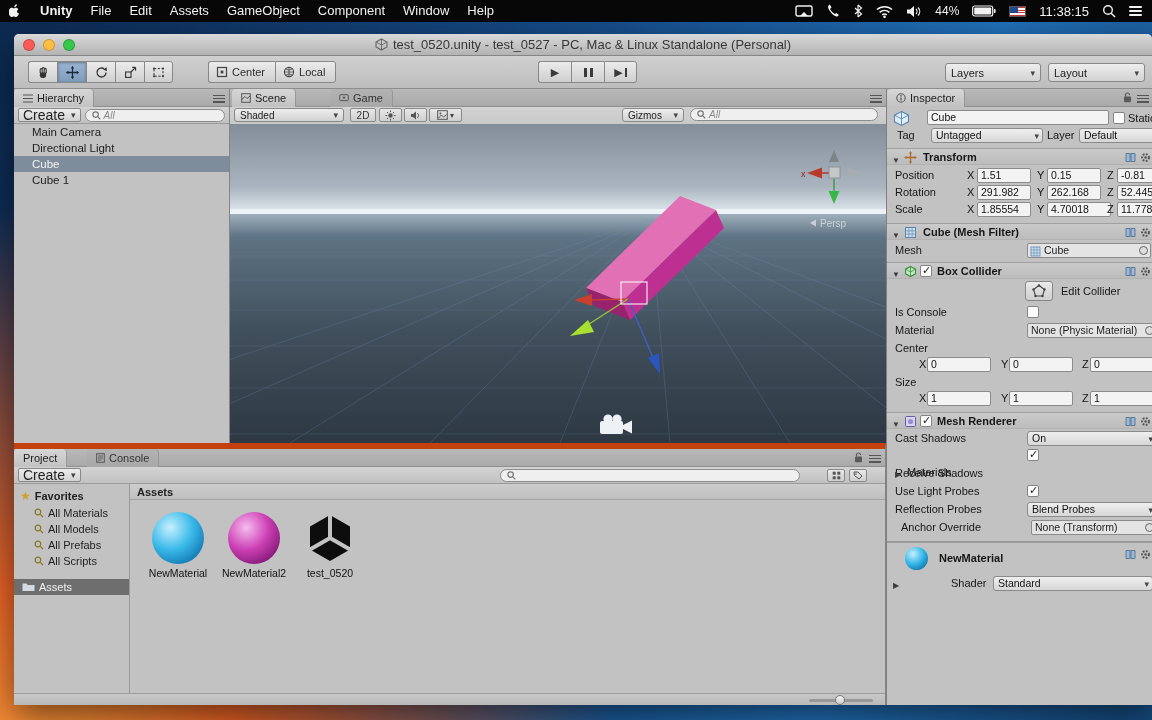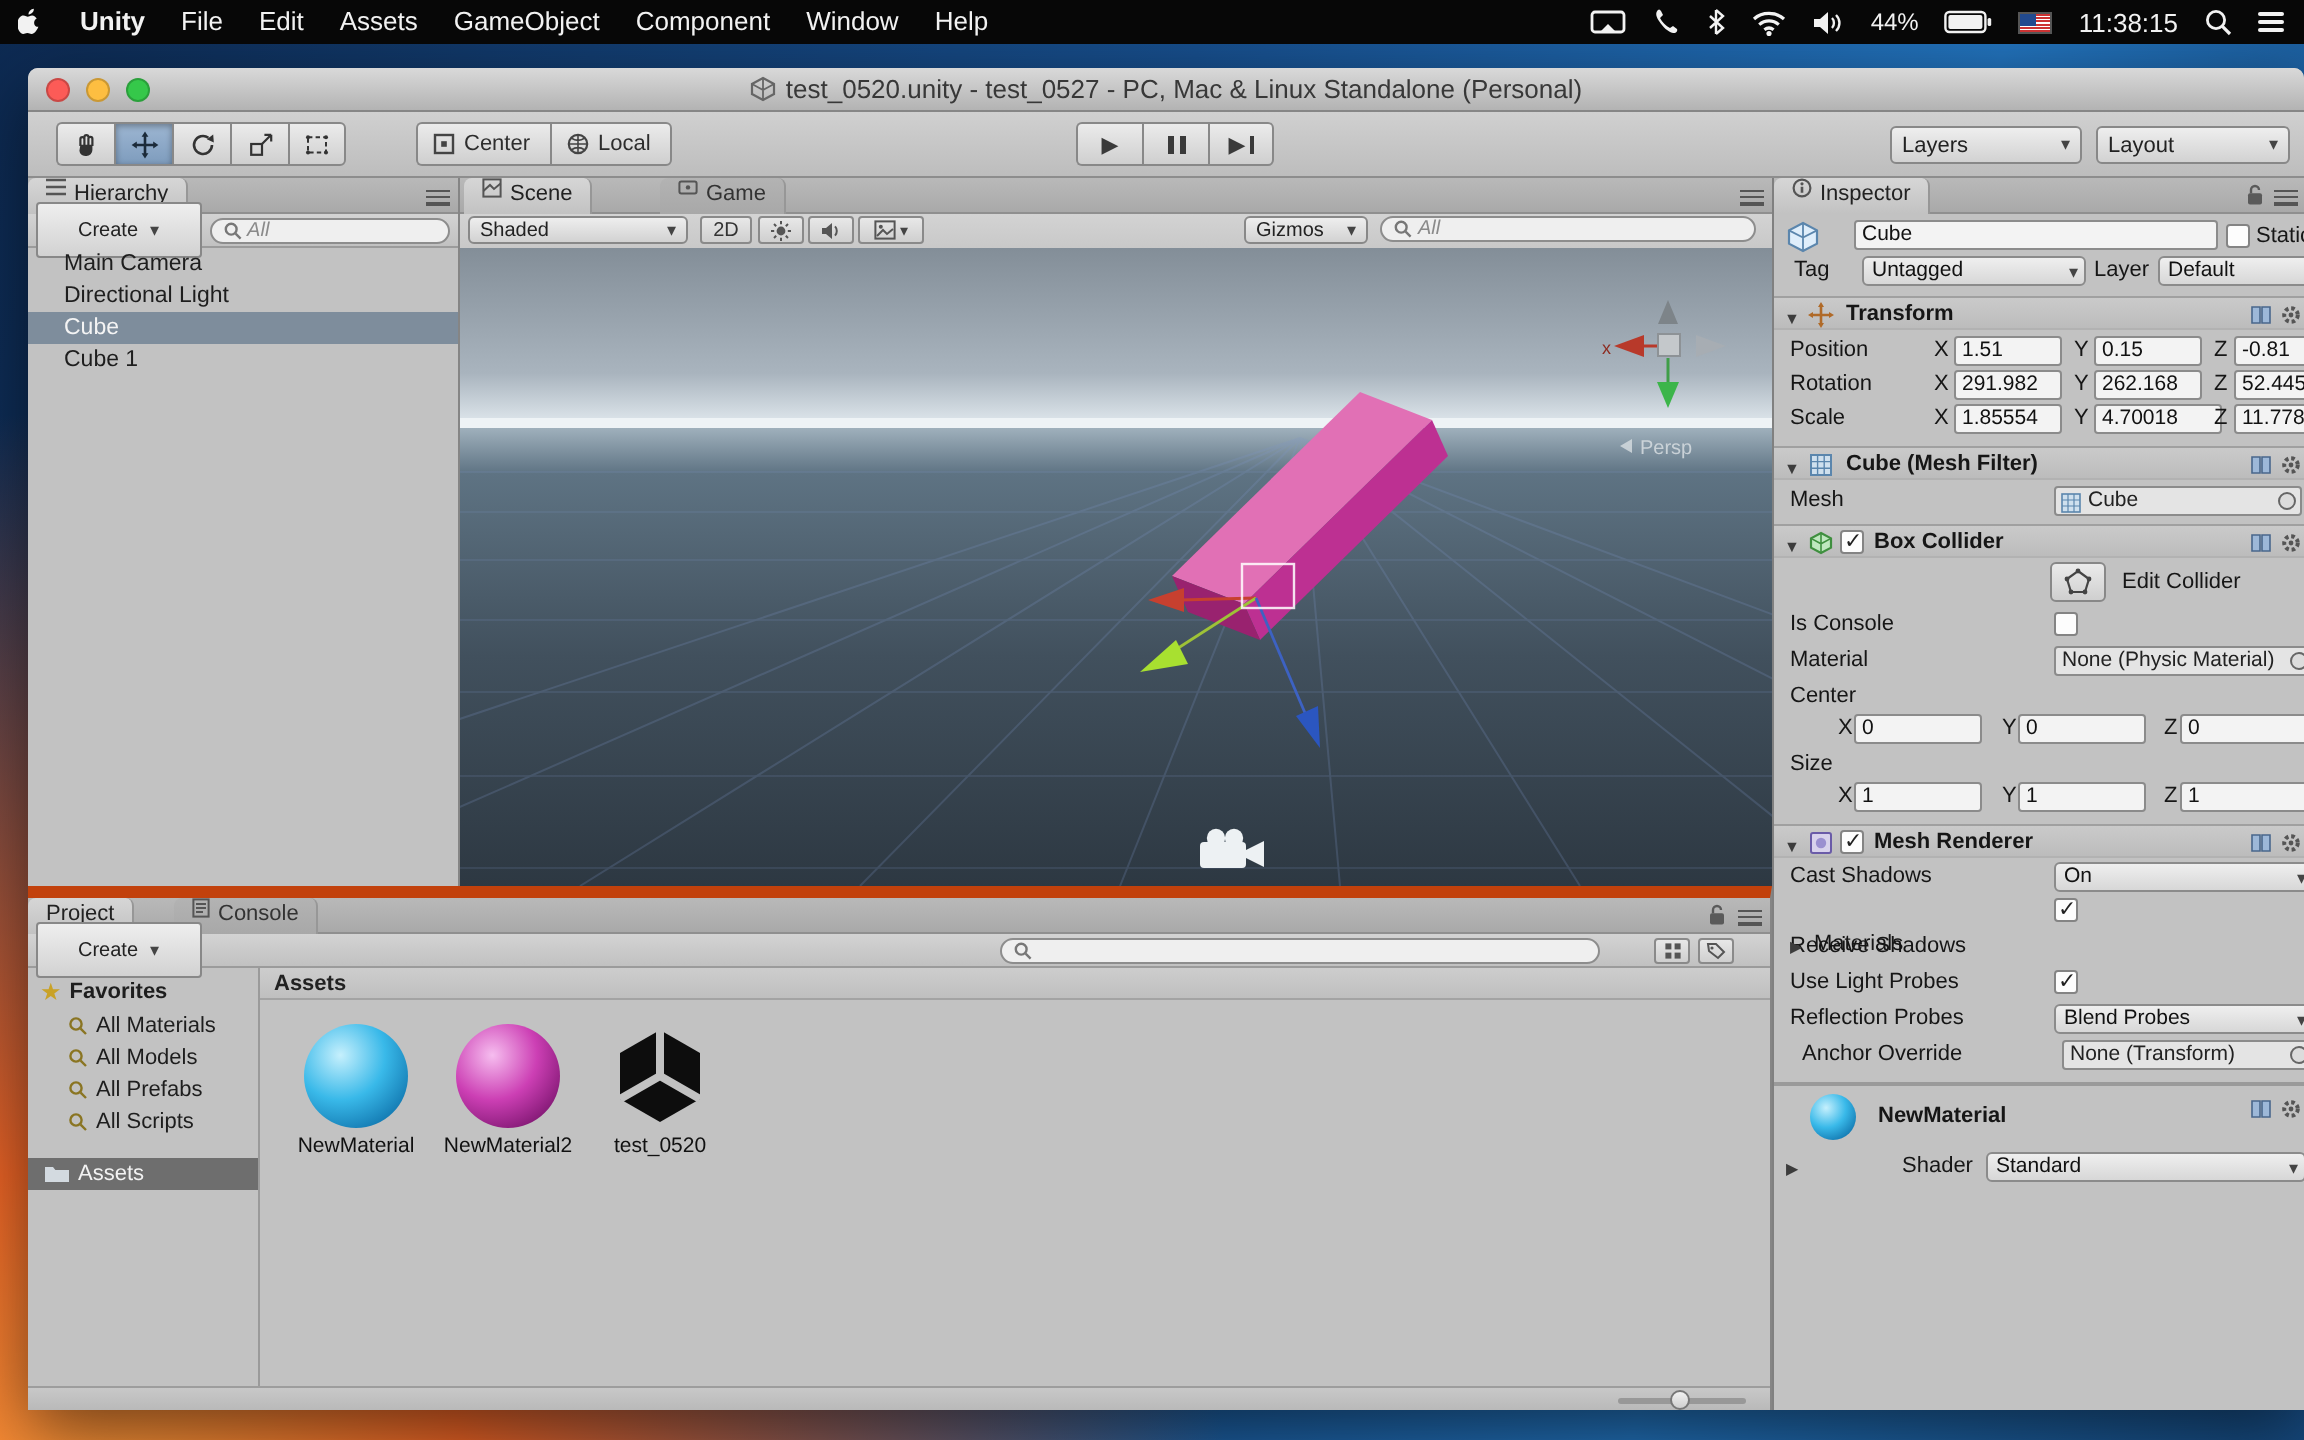--- a/index.html
+++ b/index.html
@@ -43,24 +43,24 @@
   .playbtn{width:33px;height:22px;border-right:none;font-size:11px;color:#3a3a3a}
   .playbtn:first-child{border-radius:3px 0 0 3px}
   .playbtn:last-child{border-right:1px solid #888;border-radius:0 3px 3px 0}
   .pausebars i{display:inline-block;width:3px;height:9px;background:#3a3a3a;margin:0 1.5px}
   .stepbar{display:inline-block;width:2px;height:9px;background:#3a3a3a;margin-left:2px}
   .dd{background:linear-gradient(#eee,#d2d2d2);border:1px solid #888;border-radius:3px;display:inline-flex;align-items:center;font-size:11px;padding:0 5px;color:#222;position:relative}
   .dd::after{content:"▾";margin-left:auto;padding-left:6px;font-size:9px;color:#444}
   .tb-dd{position:absolute;top:7px;height:19px}
   
   .tabbar{position:absolute;left:0;top:0;width:100%;height:18px;background:linear-gradient(#b9b9b9,#a9a9a9);border-bottom:1px solid #8f8f8f}
-  .tab{position:absolute;top:0;height:18px;line-height:17px;padding:0 9px;font-size:11px;color:#222;background:linear-gradient(#d6d6d6,#c2c2c2);border-right:1px solid #979797;border-radius:4px 4px 0 0;display:inline-flex;gap:4px}
+  .tab{position:absolute;top:0;height:18px;line-height:17px;padding:0 9px;font-size:11px;color:#222;background:linear-gradient(#d6d6d6,#c2c2c2);border-right:1px solid #979797;border-radius:4px 4px 0 0;display:inline-flex;align-items:center;gap:4px}
   .tab.inactive{background:linear-gradient(#b3b3b3,#a8a8a8);color:#333}
   .minitb{position:absolute;left:0;top:18px;width:100%;height:17px;background:linear-gradient(#d3d3d3,#c1c1c1);border-bottom:1px solid #9b9b9b;display:flex;align-items:center;padding:0 4px;gap:4px}
-  .mini-dd{height:28px;font-size:10px;padding:0 20px;border-radius:2px}
+  .mini-dd{height:14px;font-size:14px;padding:0 4px;border-radius:2px}
   .search{height:13px;background:#efefef;border:1px solid #8d8d8d;border-radius:7px;display:flex;align-items:center;font-size:10px;color:#8a8a8a;padding:0 6px;gap:3px;font-style:italic}
   .panelmenu{position:absolute;top:4px;width:12px}
   .panelmenu i{display:block;height:1.2px;background:#555;margin:2px 0}
   .fold::before{content:"▼";font-size:8px;color:#3c3c3c}
   .fold.closed::before{content:"▶"}
   .cb{width:12px;height:12px;background:#fdfdfd;border:1px solid #848484;border-radius:2px;position:absolute;display:inline-block}
   .cb.checked::after{content:"✓";position:absolute;left:1px;top:-2px;font-size:11px;color:#222;font-weight:bold}
   
   .hierarchy{position:absolute;left:0;top:55px;width:216px;height:354px;background:#c2c2c2;border-right:1px solid #858585}
   .hlist{position:absolute;top:35px;left:0;right:0;bottom:0}

